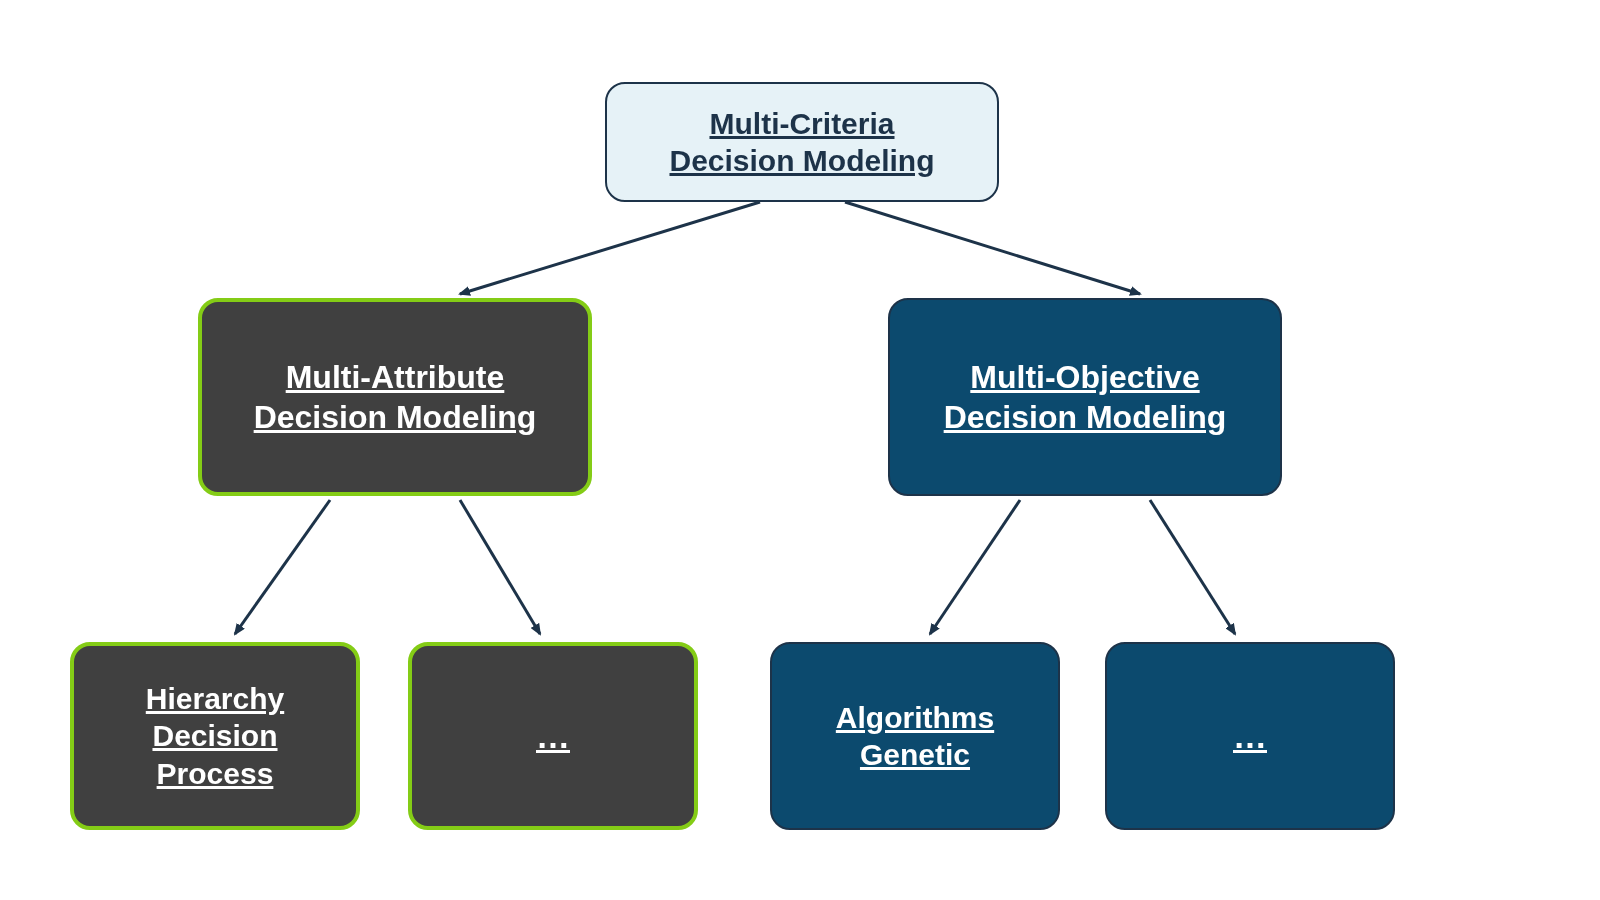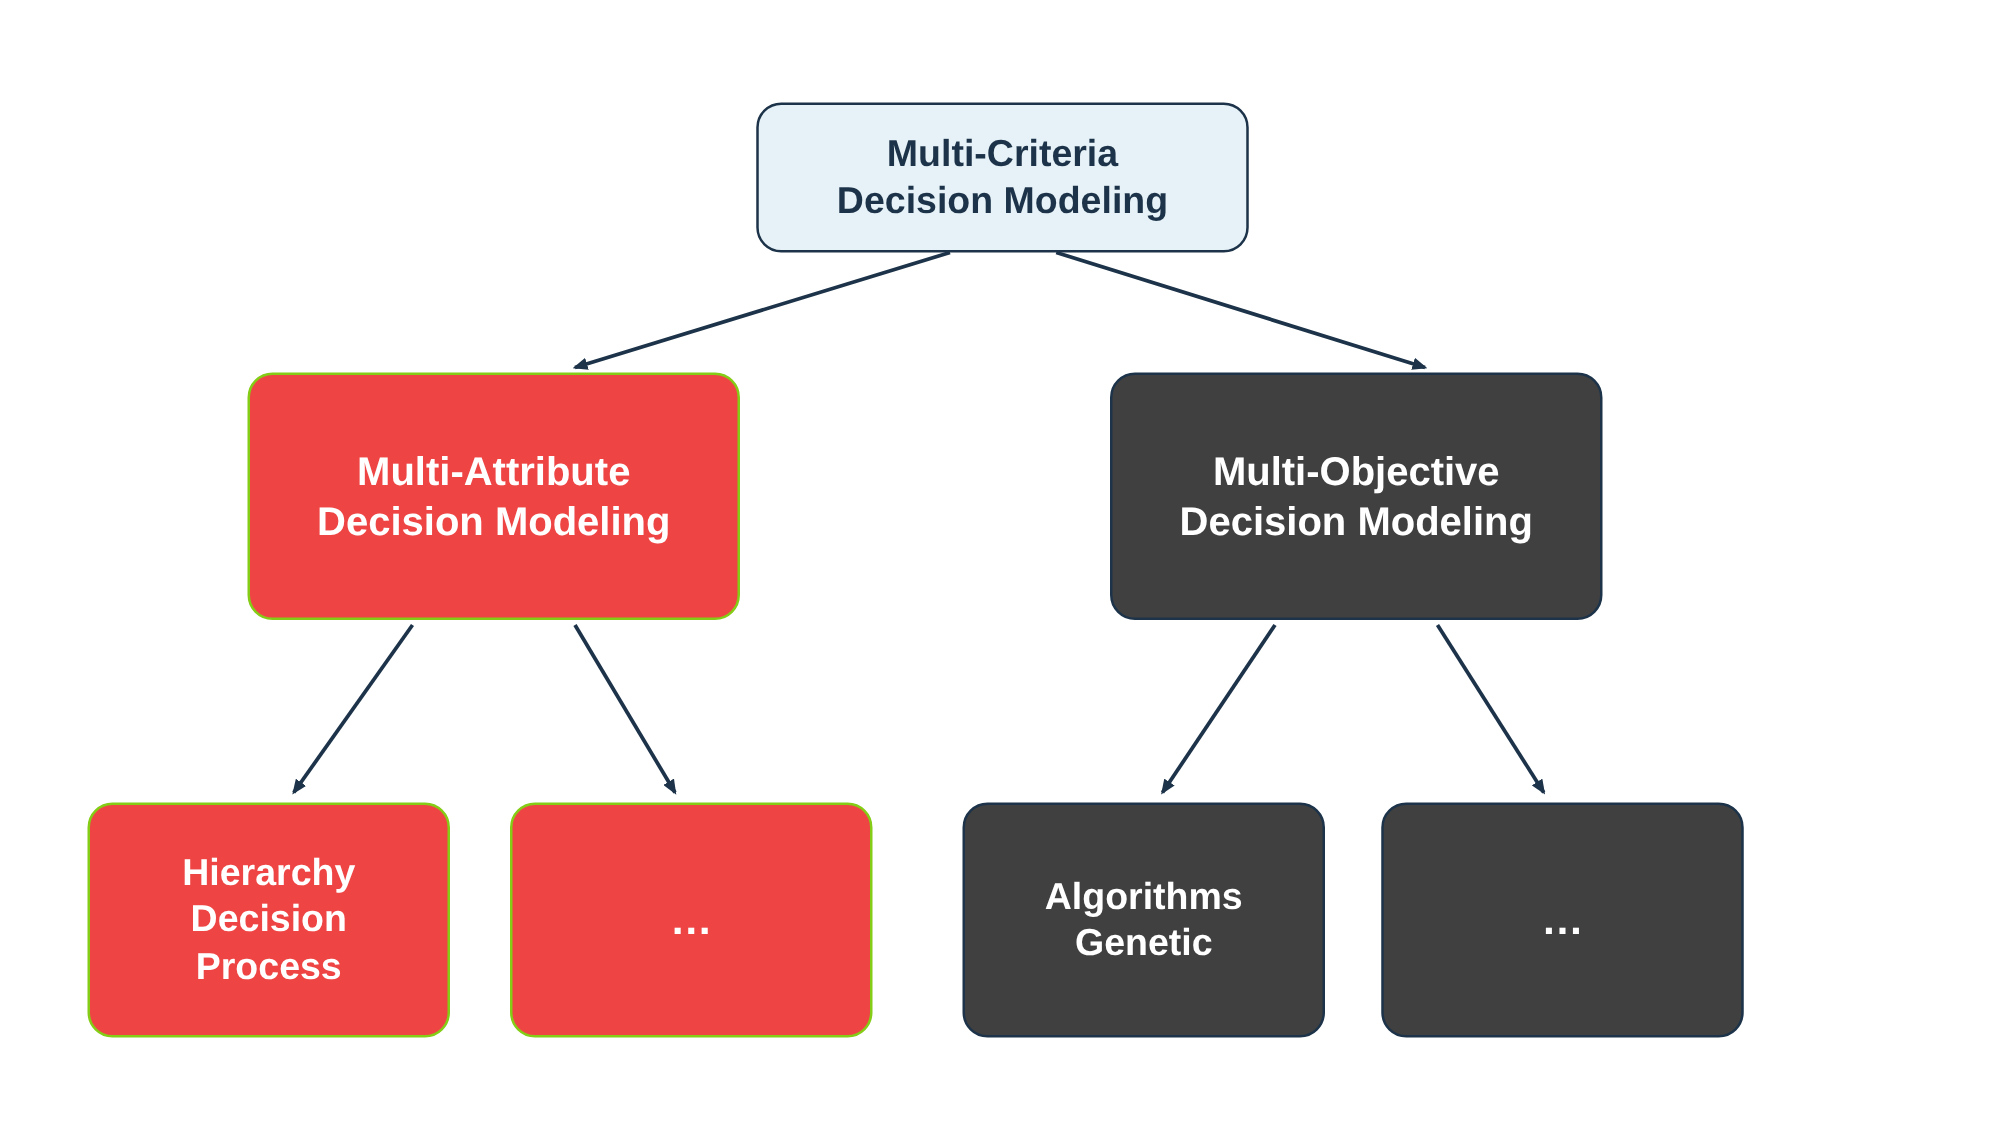--- a/index.html
+++ b/index.html
@@ -8,34 +8,35 @@
   .node {
     position: absolute;
     display: flex;
     align-items: center;
     justify-content: center;
     text-align: center;
     border-radius: 20px;
     font-weight: 700;
     line-height: 1.25;
     padding: 10px 18px;
+    text-decoration: underline;
   }
   .node span { display: block; }
   .root {
     background: #e6f2f7;
     border: 2px solid #1d3349;
     color: #1d3349;
   }
   .branch-a {
-    background: #ef4444;
-    border: 2px solid #84cc16;
+    background: #404040;
+    border: 4px solid #84cc16;
     color: #ffffff;
   }
   .branch-b {
-    background: #404040;
+    background: #0c4a6e;
     border: 2px solid #1d3349;
     color: #ffffff;
   }
   svg.arrows {
     position: absolute;
     left: 0; top: 0;
     width: 1600px; height: 900px;
     pointer-events: none;
   }
 </style>

